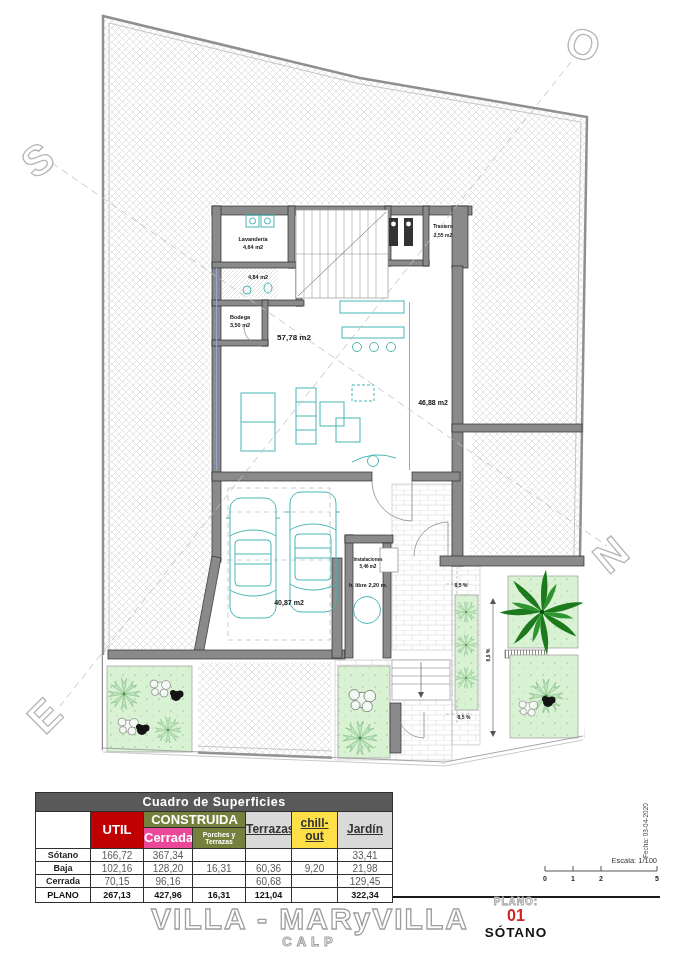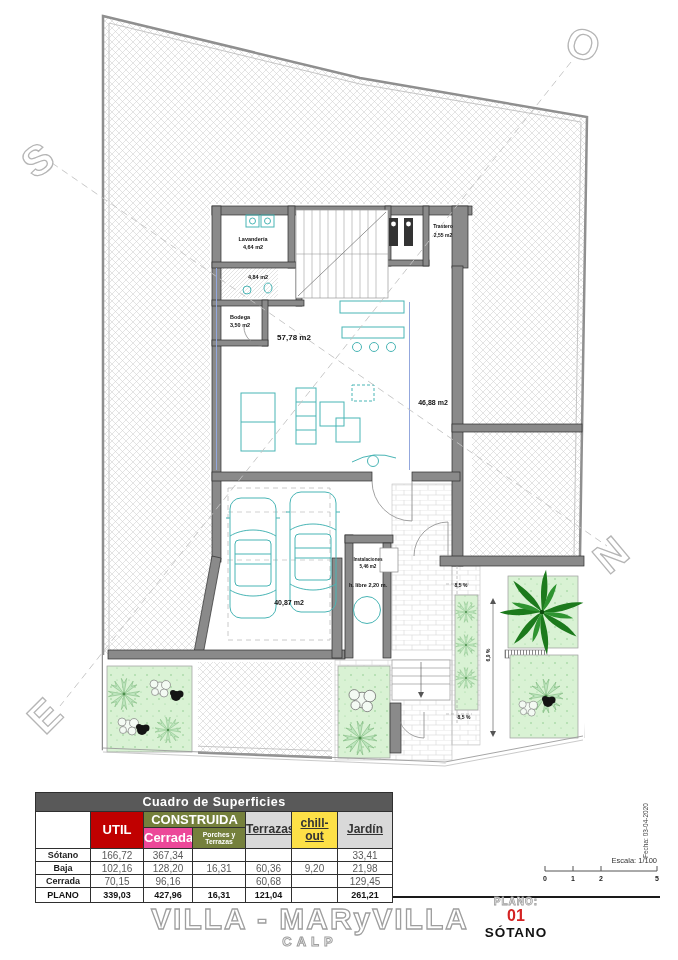--- a/index.html
+++ b/index.html
@@ -347,23 +347,23 @@
     <td class="rl">Cerrada</td>
     <td class="num">70,15</td>
     <td class="num">96,16</td>
     <td class="num"></td>
     <td class="num">60,68</td>
     <td class="num"></td>
     <td class="num">129,45</td>
   </tr>
   <tr>
     <td class="tot">PLANO</td>
-    <td class="tot">339,03</td>
+    <td class="tot">267,13</td>
     <td class="tot">427,96</td>
     <td class="tot">16,31</td>
     <td class="tot">121,04</td>
     <td class="tot"></td>
-    <td class="tot">261,21</td>
+    <td class="tot">322,34</td>
   </tr>
 </tbody>
     </table>
 
 </div>
 
 </body></html>

